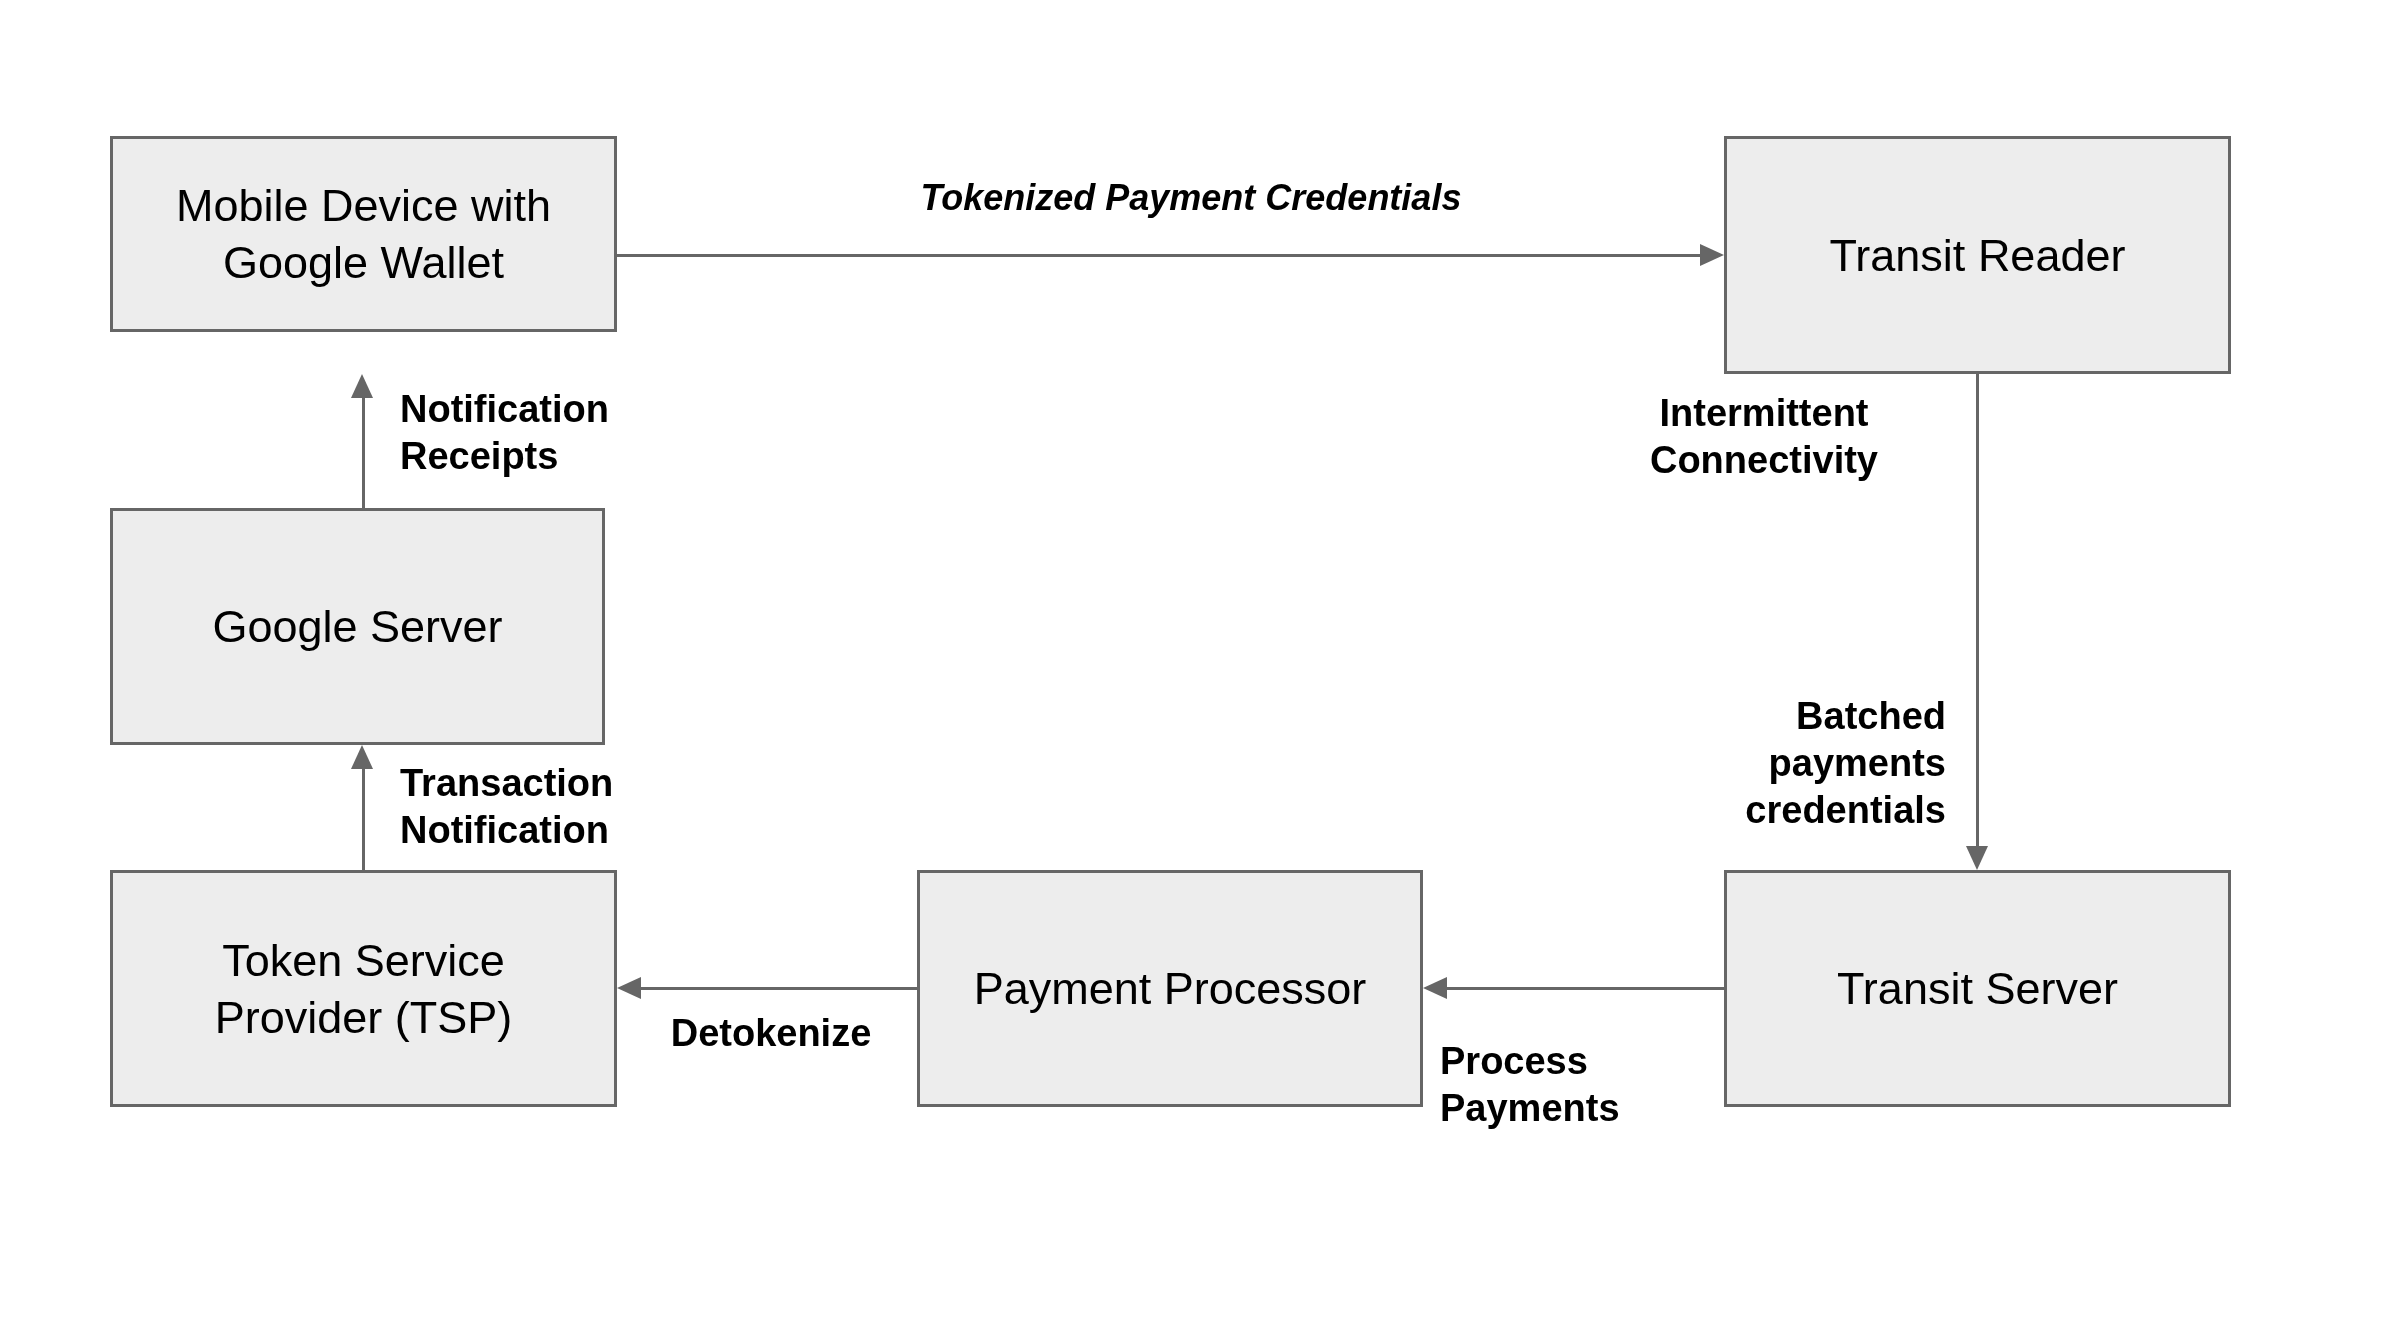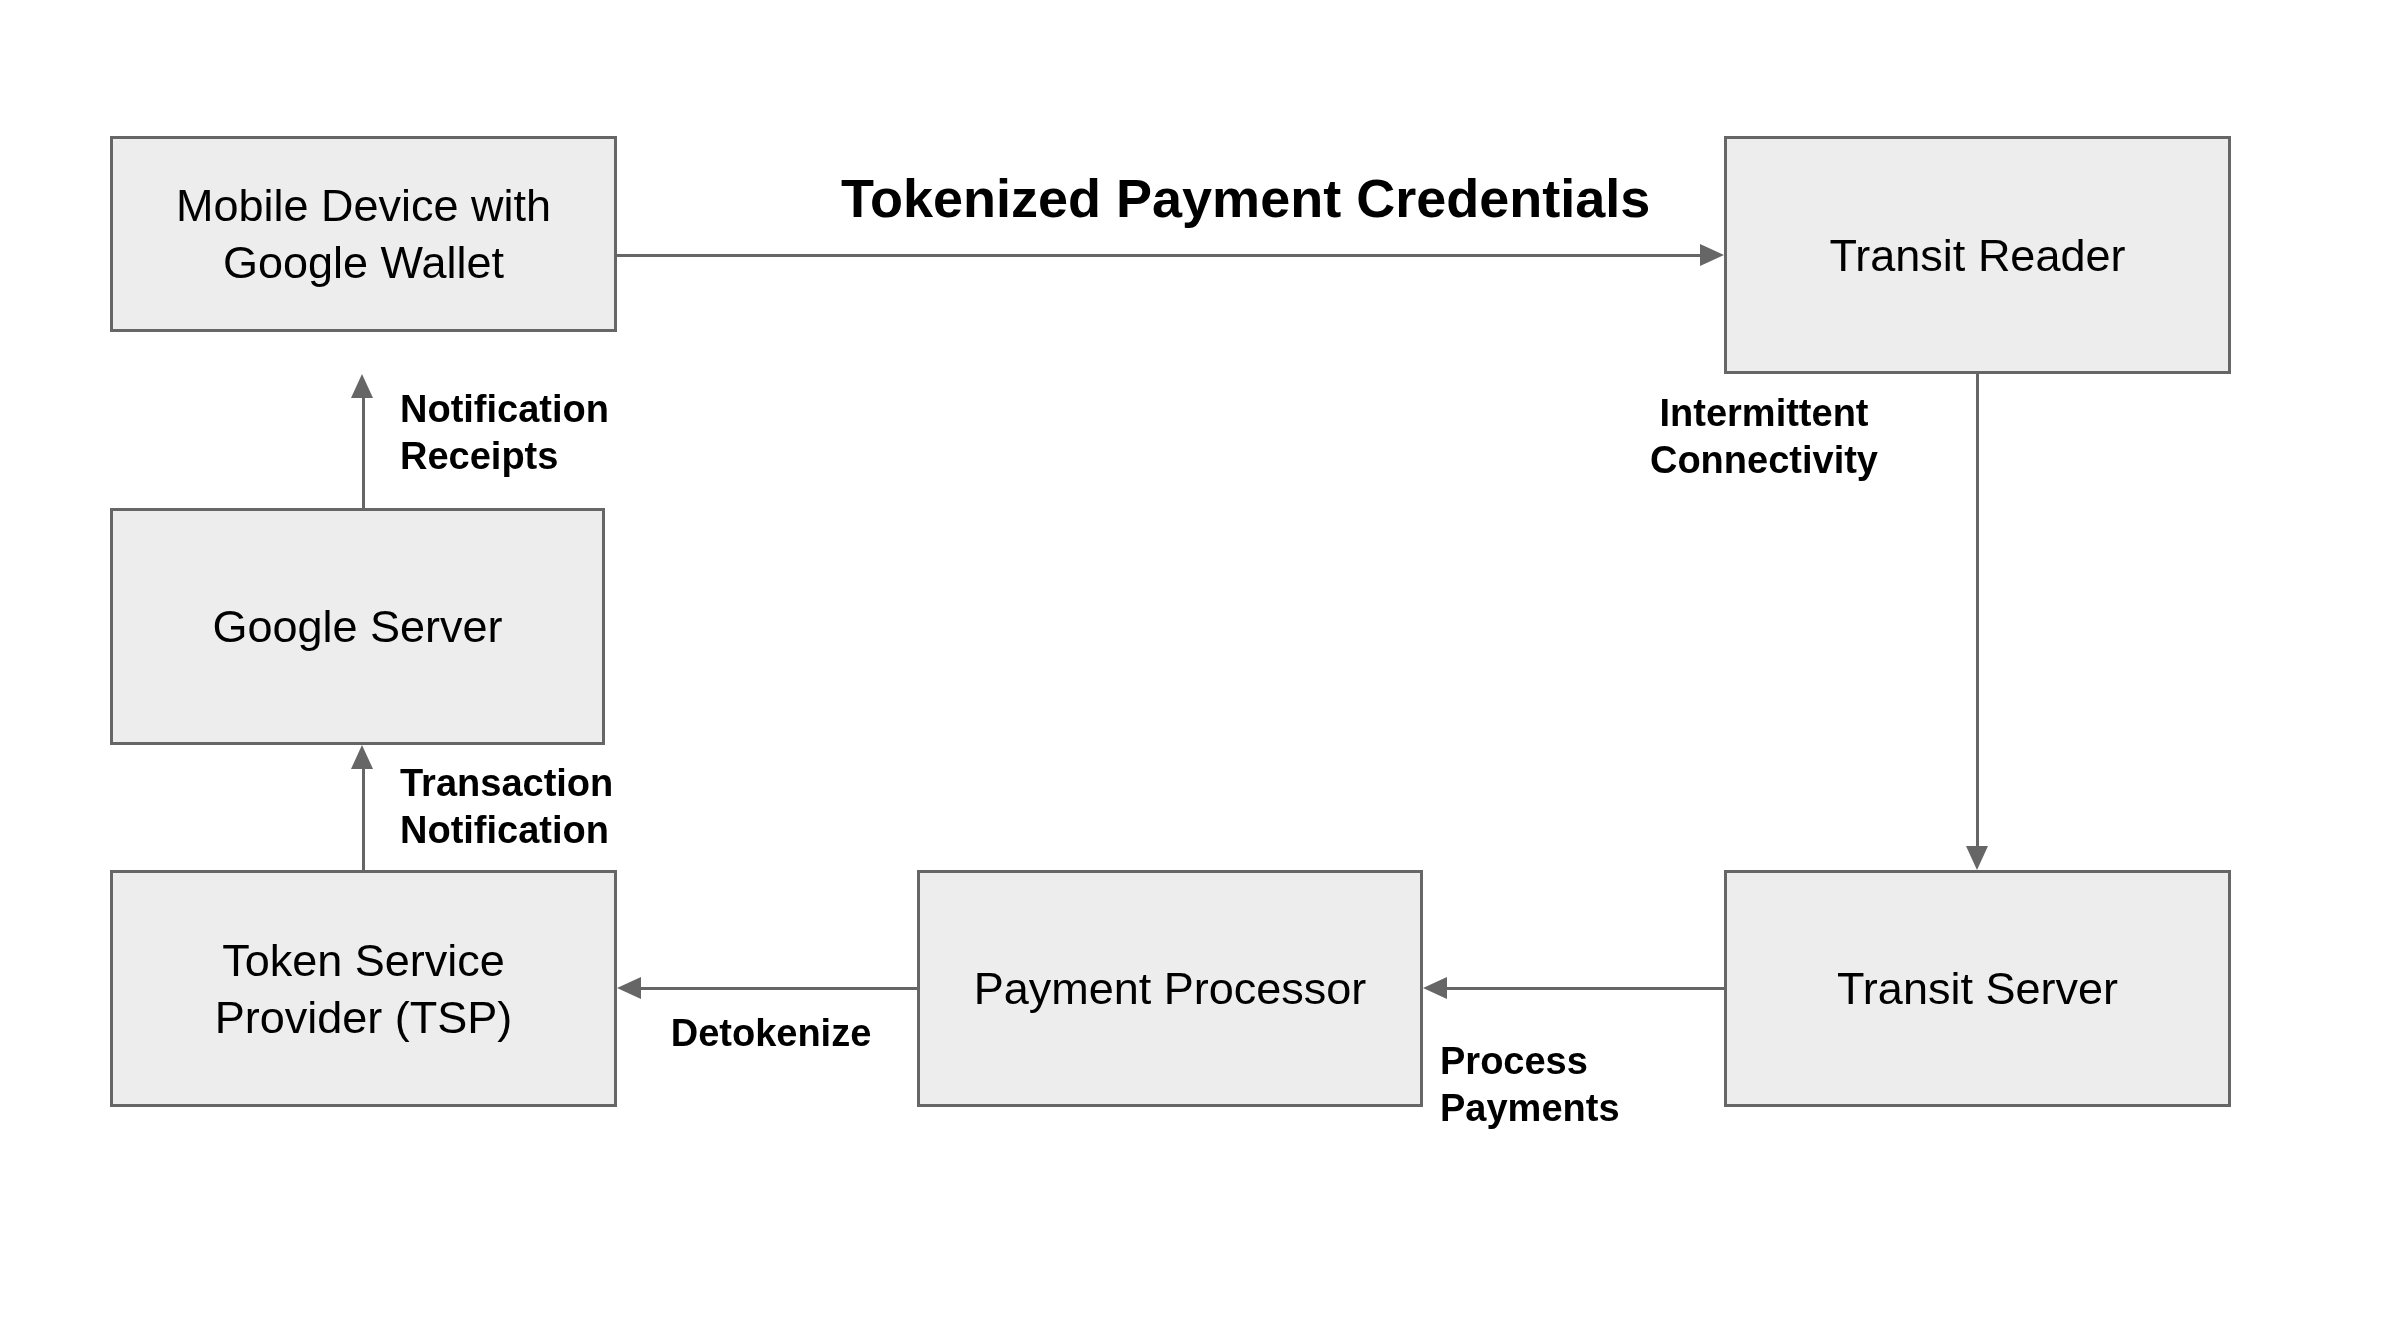--- a/index.html
+++ b/index.html
@@ -69,22 +69,23 @@
   .lbl {
     position: absolute;
     font-weight: bold;
     font-size: 38px;
     line-height: 47px;
     color: var(--text, #000000);
     white-space: nowrap;
   }
   .lbl span { display: block; }
   .lbl.title {
-    font-size: 54px;
+    font-size: 36px;
     line-height: 50px;
+    font-style: italic;
   }
 </style>
 </head>
 <body style="background: rgb(255, 255, 255);">
 
 <div class="diagram">
 
   <div class="node" style="left:110px; top:136px; width:507px; height:196px">
     <div class="node-text">
       <span>Mobile Device with</span>
@@ -128,20 +129,25 @@
   <div class="lbl title" style="left:841px; top:173px; width:700px; text-align:center">
     <span>Tokenized Payment Credentials</span>
   </div>
 
   <div class="vline" style="left:1976px; top:374px; height:474px"></div>
   <div class="ah down" style="left:1966px; top:846px"></div>
   <div class="lbl" style="left:1564px; top:390px; width:400px; text-align:center">
     <span>Intermittent</span>
     <span>Connectivity</span>
   </div>
+  <div class="lbl" style="left:1546px; top:693px; width:400px; text-align:right">
+    <span>Batched</span>
+    <span>payments</span>
+    <span>credentials</span>
+  </div>
 
   <div class="hline" style="left:1447px; top:987px; width:277px"></div>
   <div class="ah left" style="left:1423px; top:977px"></div>
   <div class="lbl" style="left:1440px; top:1038px; width:300px; text-align:left">
     <span>Process</span>
     <span>Payments</span>
   </div>
 
   <div class="hline" style="left:641px; top:987px; width:276px"></div>
   <div class="ah left" style="left:617px; top:977px"></div>

